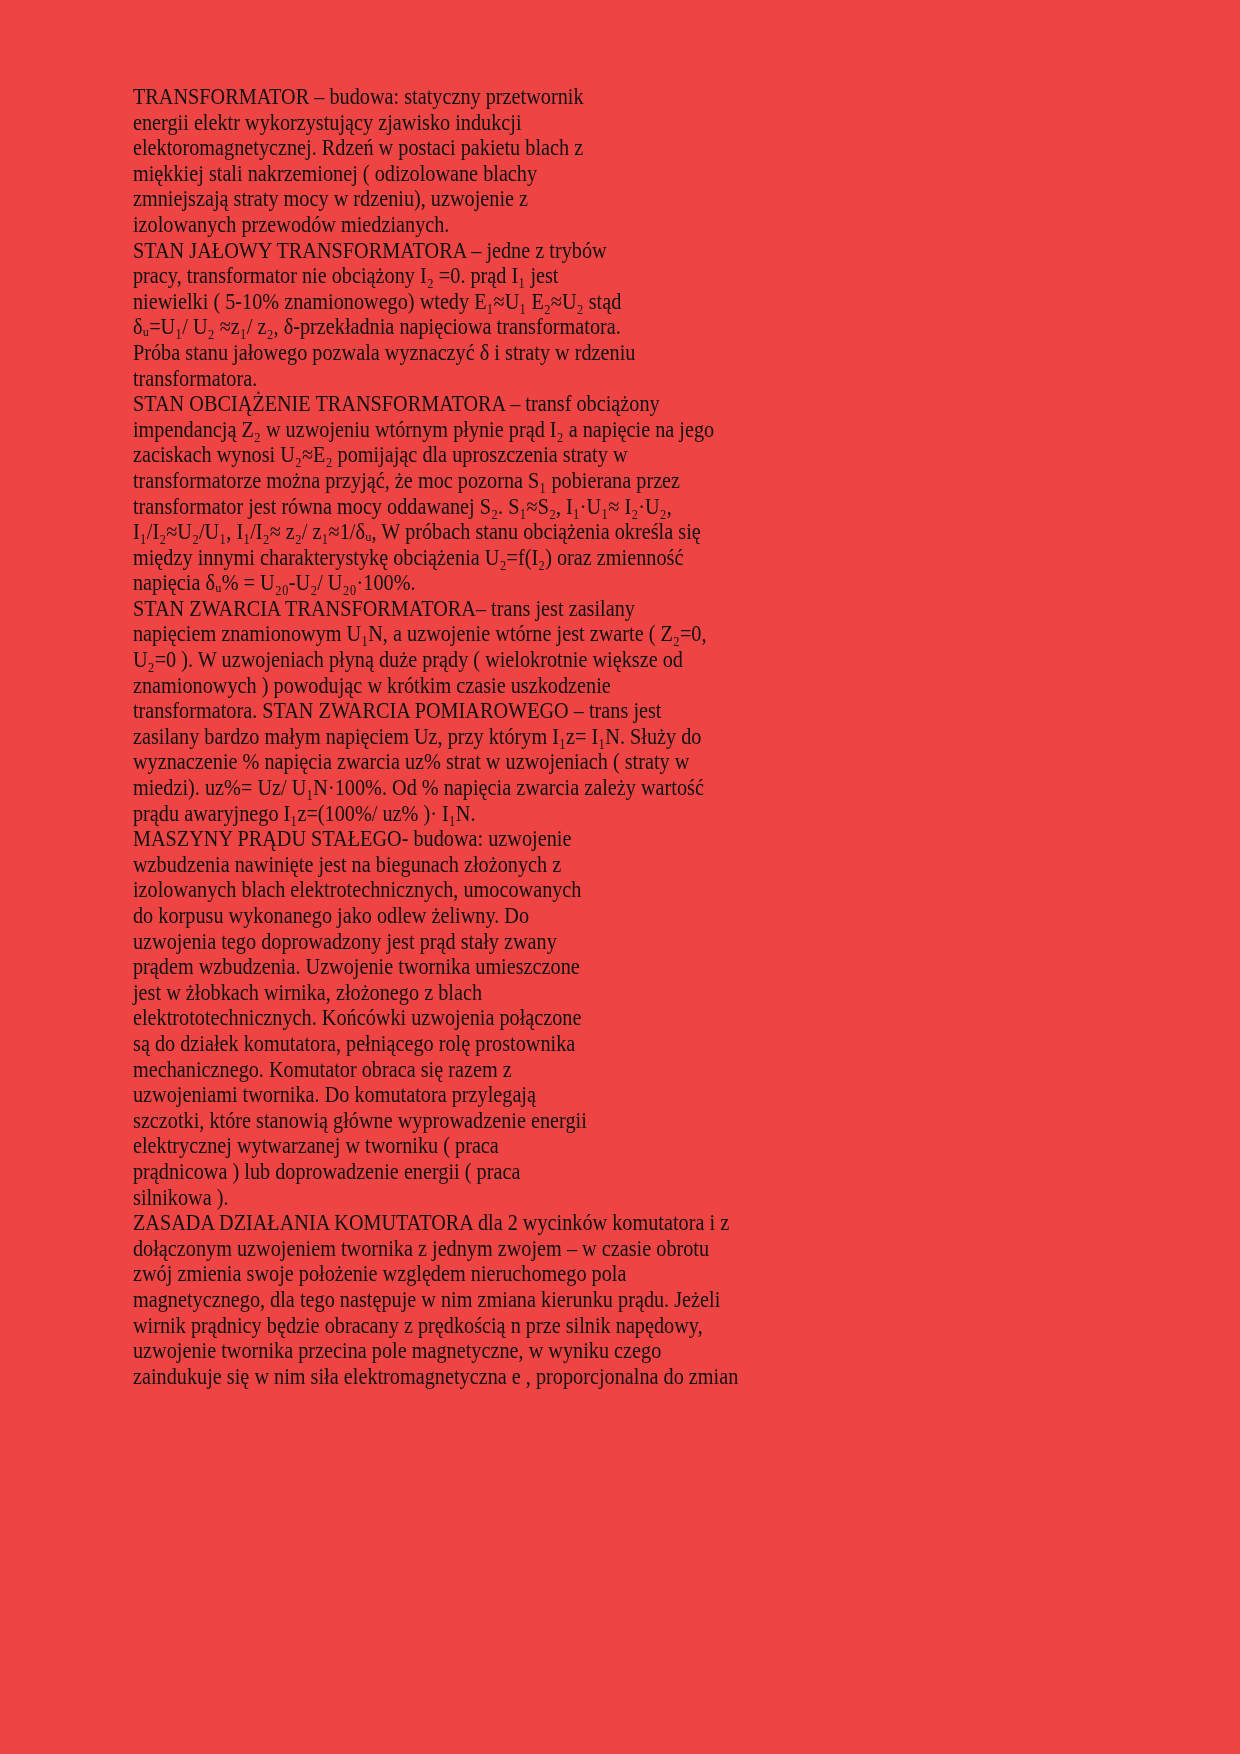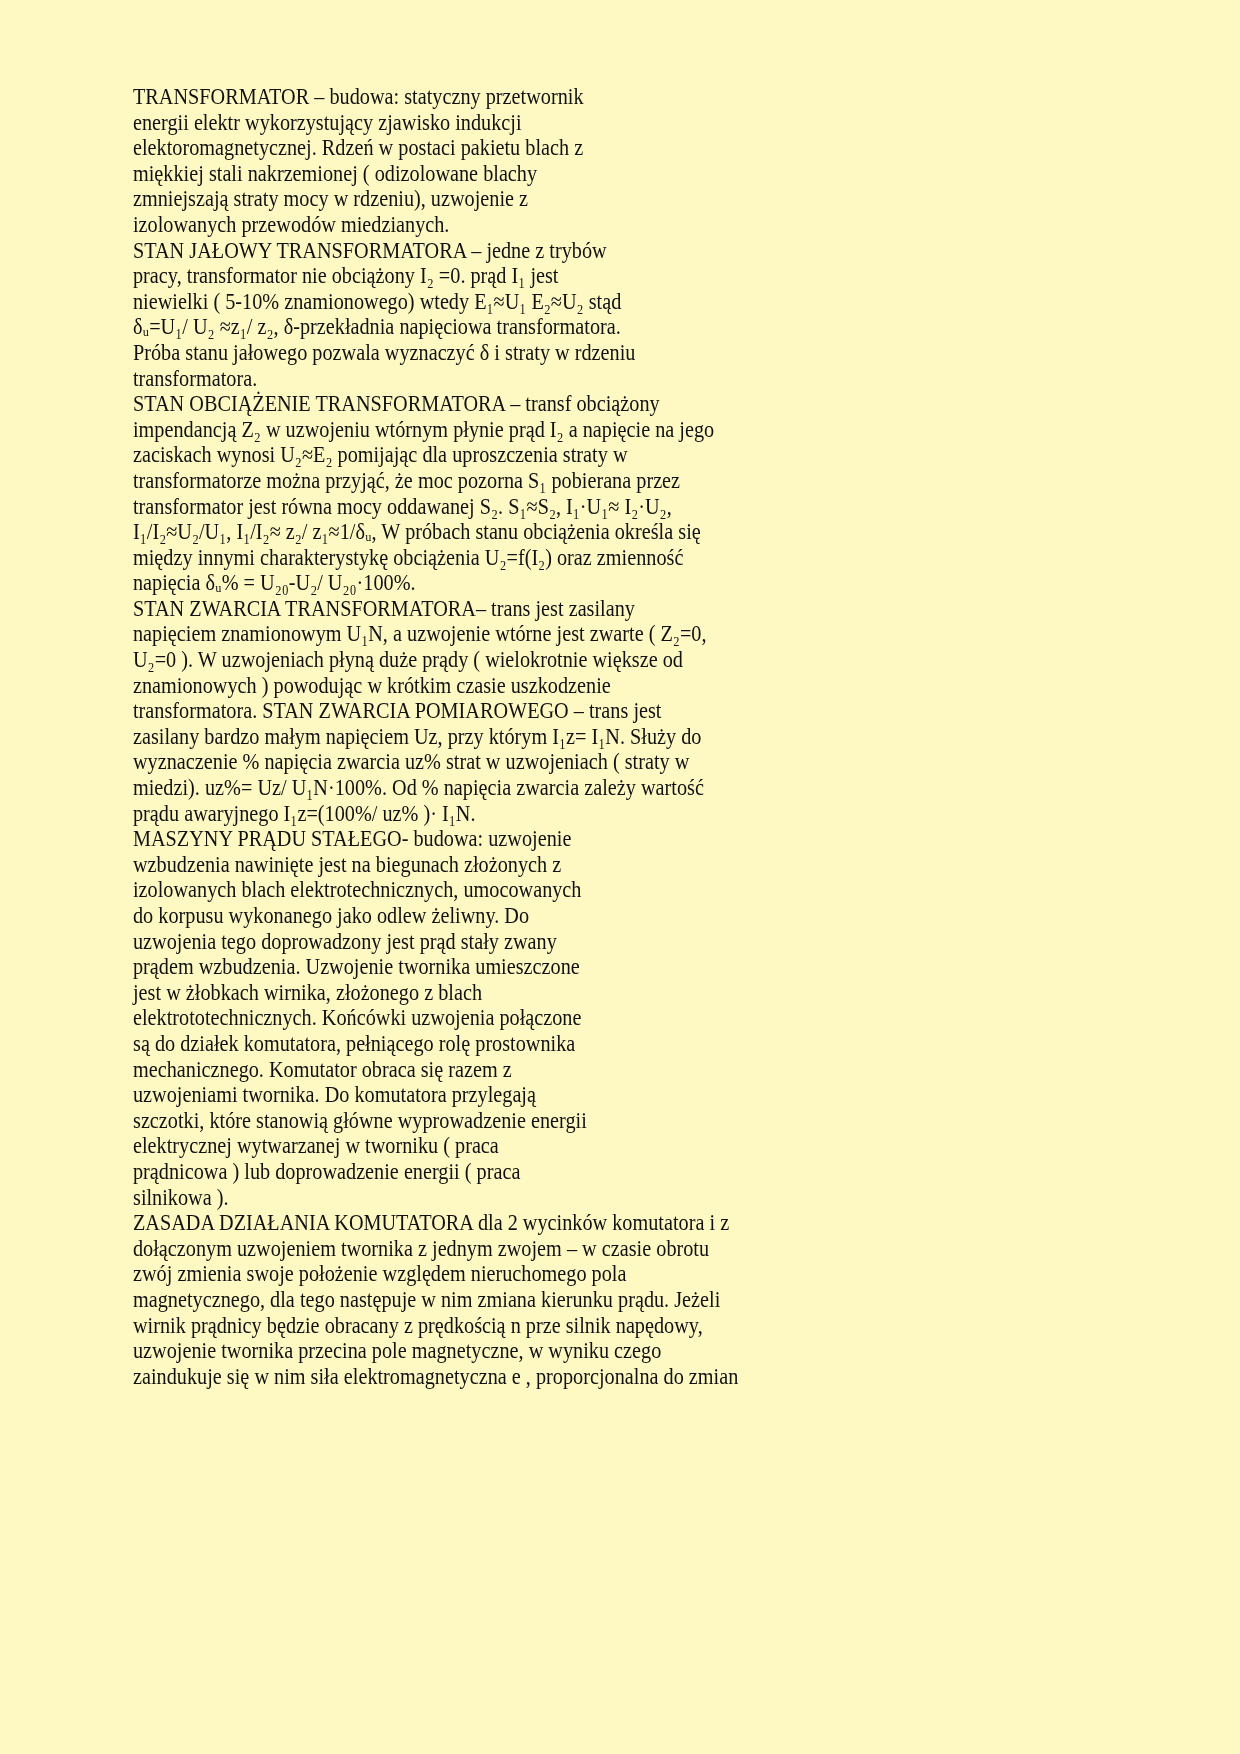--- a/index.html
+++ b/index.html
@@ -1,19 +1,19 @@
 <!DOCTYPE html>
 <html><head>
 <meta charset="utf-8">
 <style>
   html, body { margin: 0; padding: 0; background: #ffffff; }
   body { width: 1240px; height: 1754px; position: relative; overflow: hidden; }
   .page {
     position: absolute; left: 0; top: 0; width: 1240px; height: 1754px;
-    background: #fef9c3;
+    background: #ef4444;
   }
   .text-block {
     position: absolute; left: 133px; top: 84px;
     font-family: "Liberation Serif", "DejaVu Serif", serif;
     font-size: 23px; line-height: 25.6px; color: #111111;
   }
   .line {
     display: block; white-space: nowrap;
     transform-origin: left top;
     transform: scaleX(0.88);

